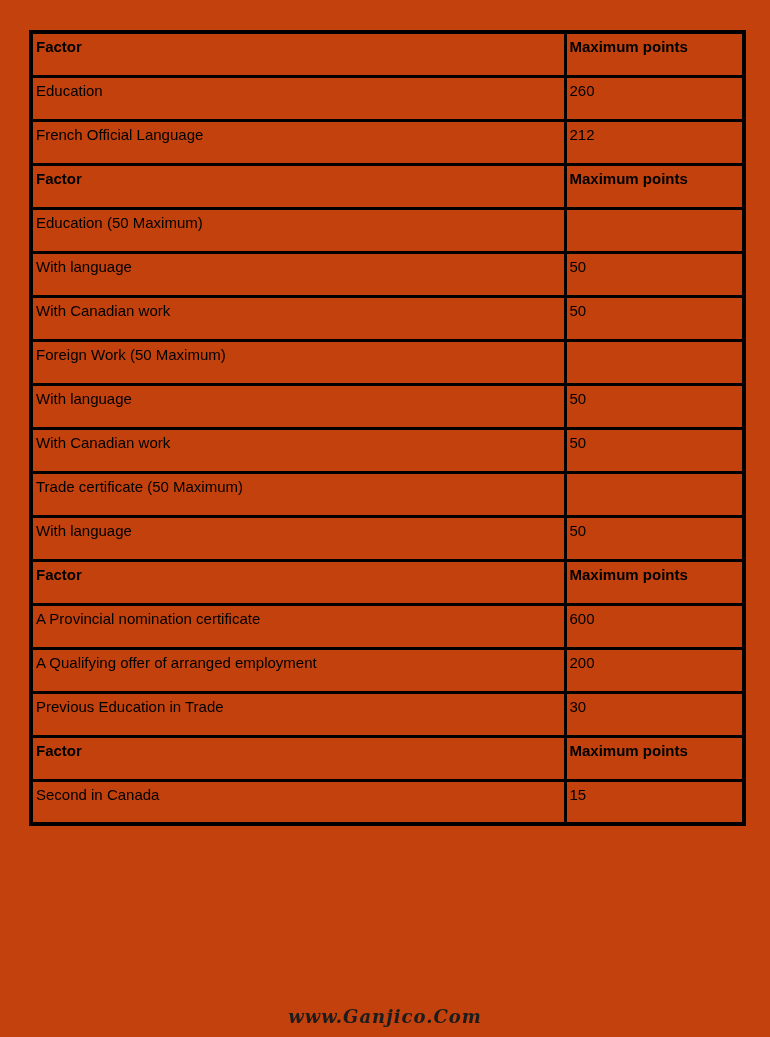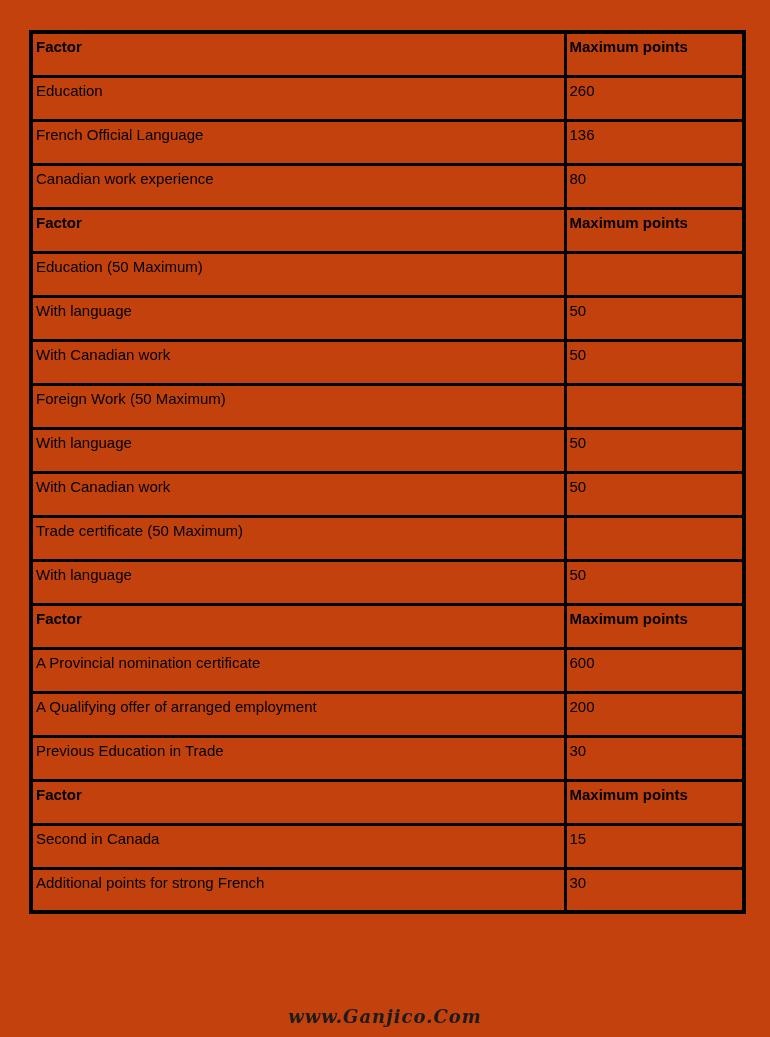--- a/index.html
+++ b/index.html
@@ -71,25 +71,21 @@
         <tr class="header-row">
           <td>Factor</td>
           <td>Maximum points</td>
         </tr>
         <tr class="data-row">
           <td>Education</td>
           <td>260</td>
         </tr>
         <tr class="data-row">
           <td>French Official Language</td>
-          <td>136</td>
-        </tr>
-        <tr class="data-row">
-          <td>Canadian work experience</td>
-          <td>80</td>
+          <td>212</td>
         </tr>
         <tr class="header-row">
           <td>Factor</td>
           <td>Maximum points</td>
         </tr>
         <tr class="data-row">
           <td>Education (50 Maximum)</td>
           <td></td>
         </tr>
         <tr class="data-row">
@@ -137,22 +133,18 @@
           <td>30</td>
         </tr>
         <tr class="header-row">
           <td>Factor</td>
           <td>Maximum points</td>
         </tr>
         <tr class="data-row">
           <td>Second in Canada</td>
           <td>15</td>
         </tr>
-        <tr class="data-row">
-          <td>Additional points for strong French</td>
-          <td>30</td>
-        </tr>
       </tbody>
   </table>
 
   <div class="watermark">www.Ganjico.Com</div>
 
 </div>
 
 </body></html>

